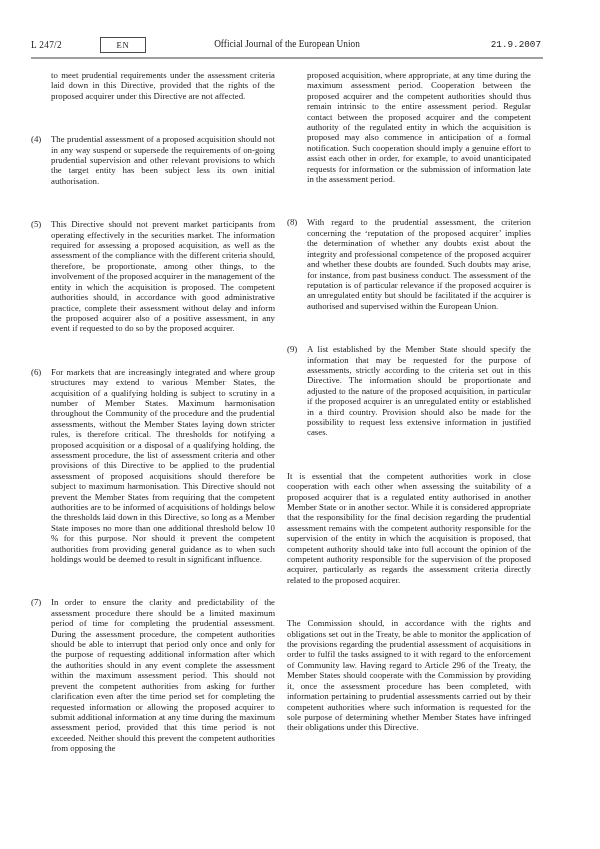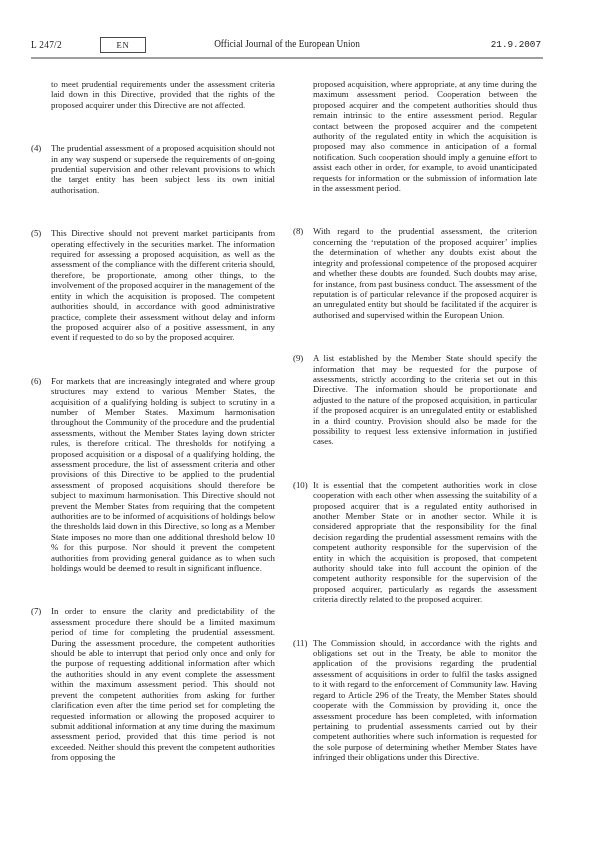--- a/index.html
+++ b/index.html
@@ -58,22 +58,22 @@
     white-space: nowrap;
     font-family: Liberation Mono, monospace;
   }
   .rule {
     height: 2px;
     background: #a0a0a0;
     margin-top: 4px;
   }
   .columns {
     display: flex;
-    gap: 18px;
-    margin-top: 20px;
+    gap: 12px;
+    margin-top: 11px;
   }
   .col { width: 244px; }
   .recital {
     display: flex;
     margin-bottom: 33px;
   }
   .recital .num {
     flex: none;
     width: 20px;
     font-size: 8.8px;
@@ -138,23 +138,21 @@
       </div>
       <div class="recital">
         <span class="num">(8)</span>
         <p class="text">With regard to the prudential assessment, the criterion concerning the ‘reputation of the proposed acquirer’ implies the determination of whether any doubts exist about the integrity and professional competence of the proposed acquirer and whether these doubts are founded. Such doubts may arise, for instance, from past business conduct. The assessment of the reputation is of particular relevance if the proposed acquirer is an unregulated entity but should be facilitated if the acquirer is authorised and supervised within the European Union.</p>
       </div>
       <div class="recital">
         <span class="num">(9)</span>
         <p class="text">A list established by the Member State should specify the information that may be requested for the purpose of assessments, strictly according to the criteria set out in this Directive. The information should be proportionate and adjusted to the nature of the proposed acquisition, in particular if the proposed acquirer is an unregulated entity or established in a third country. Provision should also be made for the possibility to request less extensive information in justified cases.</p>
       </div>
       <div class="recital">
-        <span class="num">(10)</span>
         <p class="text">It is essential that the competent authorities work in close cooperation with each other when assessing the suitability of a proposed acquirer that is a regulated entity authorised in another Member State or in another sector. While it is considered appropriate that the responsibility for the final decision regarding the prudential assessment remains with the competent authority responsible for the supervision of the entity in which the acquisition is proposed, that competent authority should take into full account the opinion of the competent authority responsible for the supervision of the proposed acquirer, particularly as regards the assessment criteria directly related to the proposed acquirer.</p>
       </div>
       <div class="recital">
-        <span class="num">(11)</span>
         <p class="text">The Commission should, in accordance with the rights and obligations set out in the Treaty, be able to monitor the application of the provisions regarding the prudential assessment of acquisitions in order to fulfil the tasks assigned to it with regard to the enforcement of Community law. Having regard to Article 296 of the Treaty, the Member States should cooperate with the Commission by providing it, once the assessment procedure has been completed, with information pertaining to prudential assessments carried out by their competent authorities where such information is requested for the sole purpose of determining whether Member States have infringed their obligations under this Directive.</p>
       </div>
     </section>
 
   </main>
 </div>
 
 </body></html>

